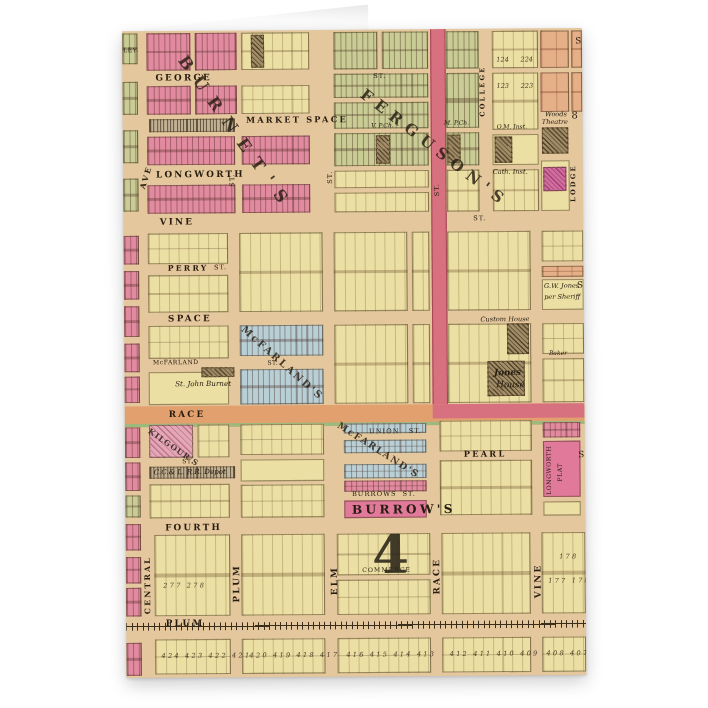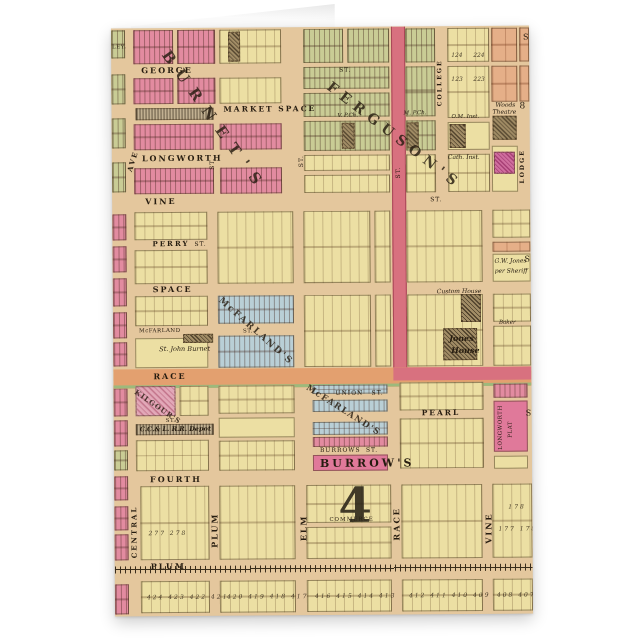--- a/index.html
+++ b/index.html
@@ -206,23 +206,23 @@
 
     <div class="lab diag" style="left:60px;top:20px;transform:rotate(55deg);font-size:15px;letter-spacing:10px">BURNET'S</div>
     <div class="lab diag" style="left:222px;top:52px;transform:rotate(38deg);font-size:14px;letter-spacing:6px">FERGUSON'S</div>
     <div class="lab diag" style="left:110px;top:268px;transform:rotate(42deg);font-size:9px;letter-spacing:2px">McFARLAND'S</div>
     <div class="lab diag" style="left:196px;top:356px;transform:rotate(33deg);font-size:8.5px;letter-spacing:1.5px">McFARLAND'S</div>
     <div class="lab diag" style="left:24px;top:360px;transform:rotate(35deg);font-size:7px;letter-spacing:1px">KILGOUR'S</div>
     <div class="lab" style="left:206px;top:431px;font-weight:bold;font-size:11px;letter-spacing:3px">BURROW'S</div>
     <div class="lab tiny vert" style="left:384px;top:424px">LONGWORTH</div>
     <div class="lab tiny vert" style="left:394px;top:412px">PLAT</div>
 
-    <div class="lab it" style="left:26px;top:398px;font-size:6.5px;font-weight:bold">C.C.&amp; L. R.R. Depot</div>
+    <div class="lab it" style="left:26px;top:398px;font-size:6.5px;font-weight:normal">C.C.&amp; L. R.R. Depot</div>
     <div class="lab it" style="left:336px;top:308px;font-size:8px;font-weight:bold">Jones</div>
-    <div class="lab it" style="left:338px;top:320px;font-size:8px;font-weight:bold">House</div>
+    <div class="lab it" style="left:338px;top:320px;font-size:8px;font-weight:normal">House</div>
     <div class="lab it" style="left:384px;top:76px;font-size:6px">Woods</div>
     <div class="lab it" style="left:381px;top:83px;font-size:6px">Theatre</div>
     <div class="lab it" style="left:336px;top:128px;font-size:6px">Cath. Inst.</div>
     <div class="lab it" style="left:340px;top:88px;font-size:5.5px">O.M. Inst.</div>
     <div class="lab it" style="left:292px;top:84px;font-size:5.5px">M. P.Ch.</div>
     <div class="lab it" style="left:226px;top:86px;font-size:5.5px">V. P.Ch.</div>
     <div class="lab it" style="left:46px;top:318px;font-size:6.5px">St. John Burnet</div>
     <div class="lab it" style="left:382px;top:232px;font-size:6px">G.W. Jones</div>
     <div class="lab it" style="left:382px;top:242px;font-size:6px">per Sheriff</div>
     <div class="lab it" style="left:324px;top:262px;font-size:6px">Custom House</div>

